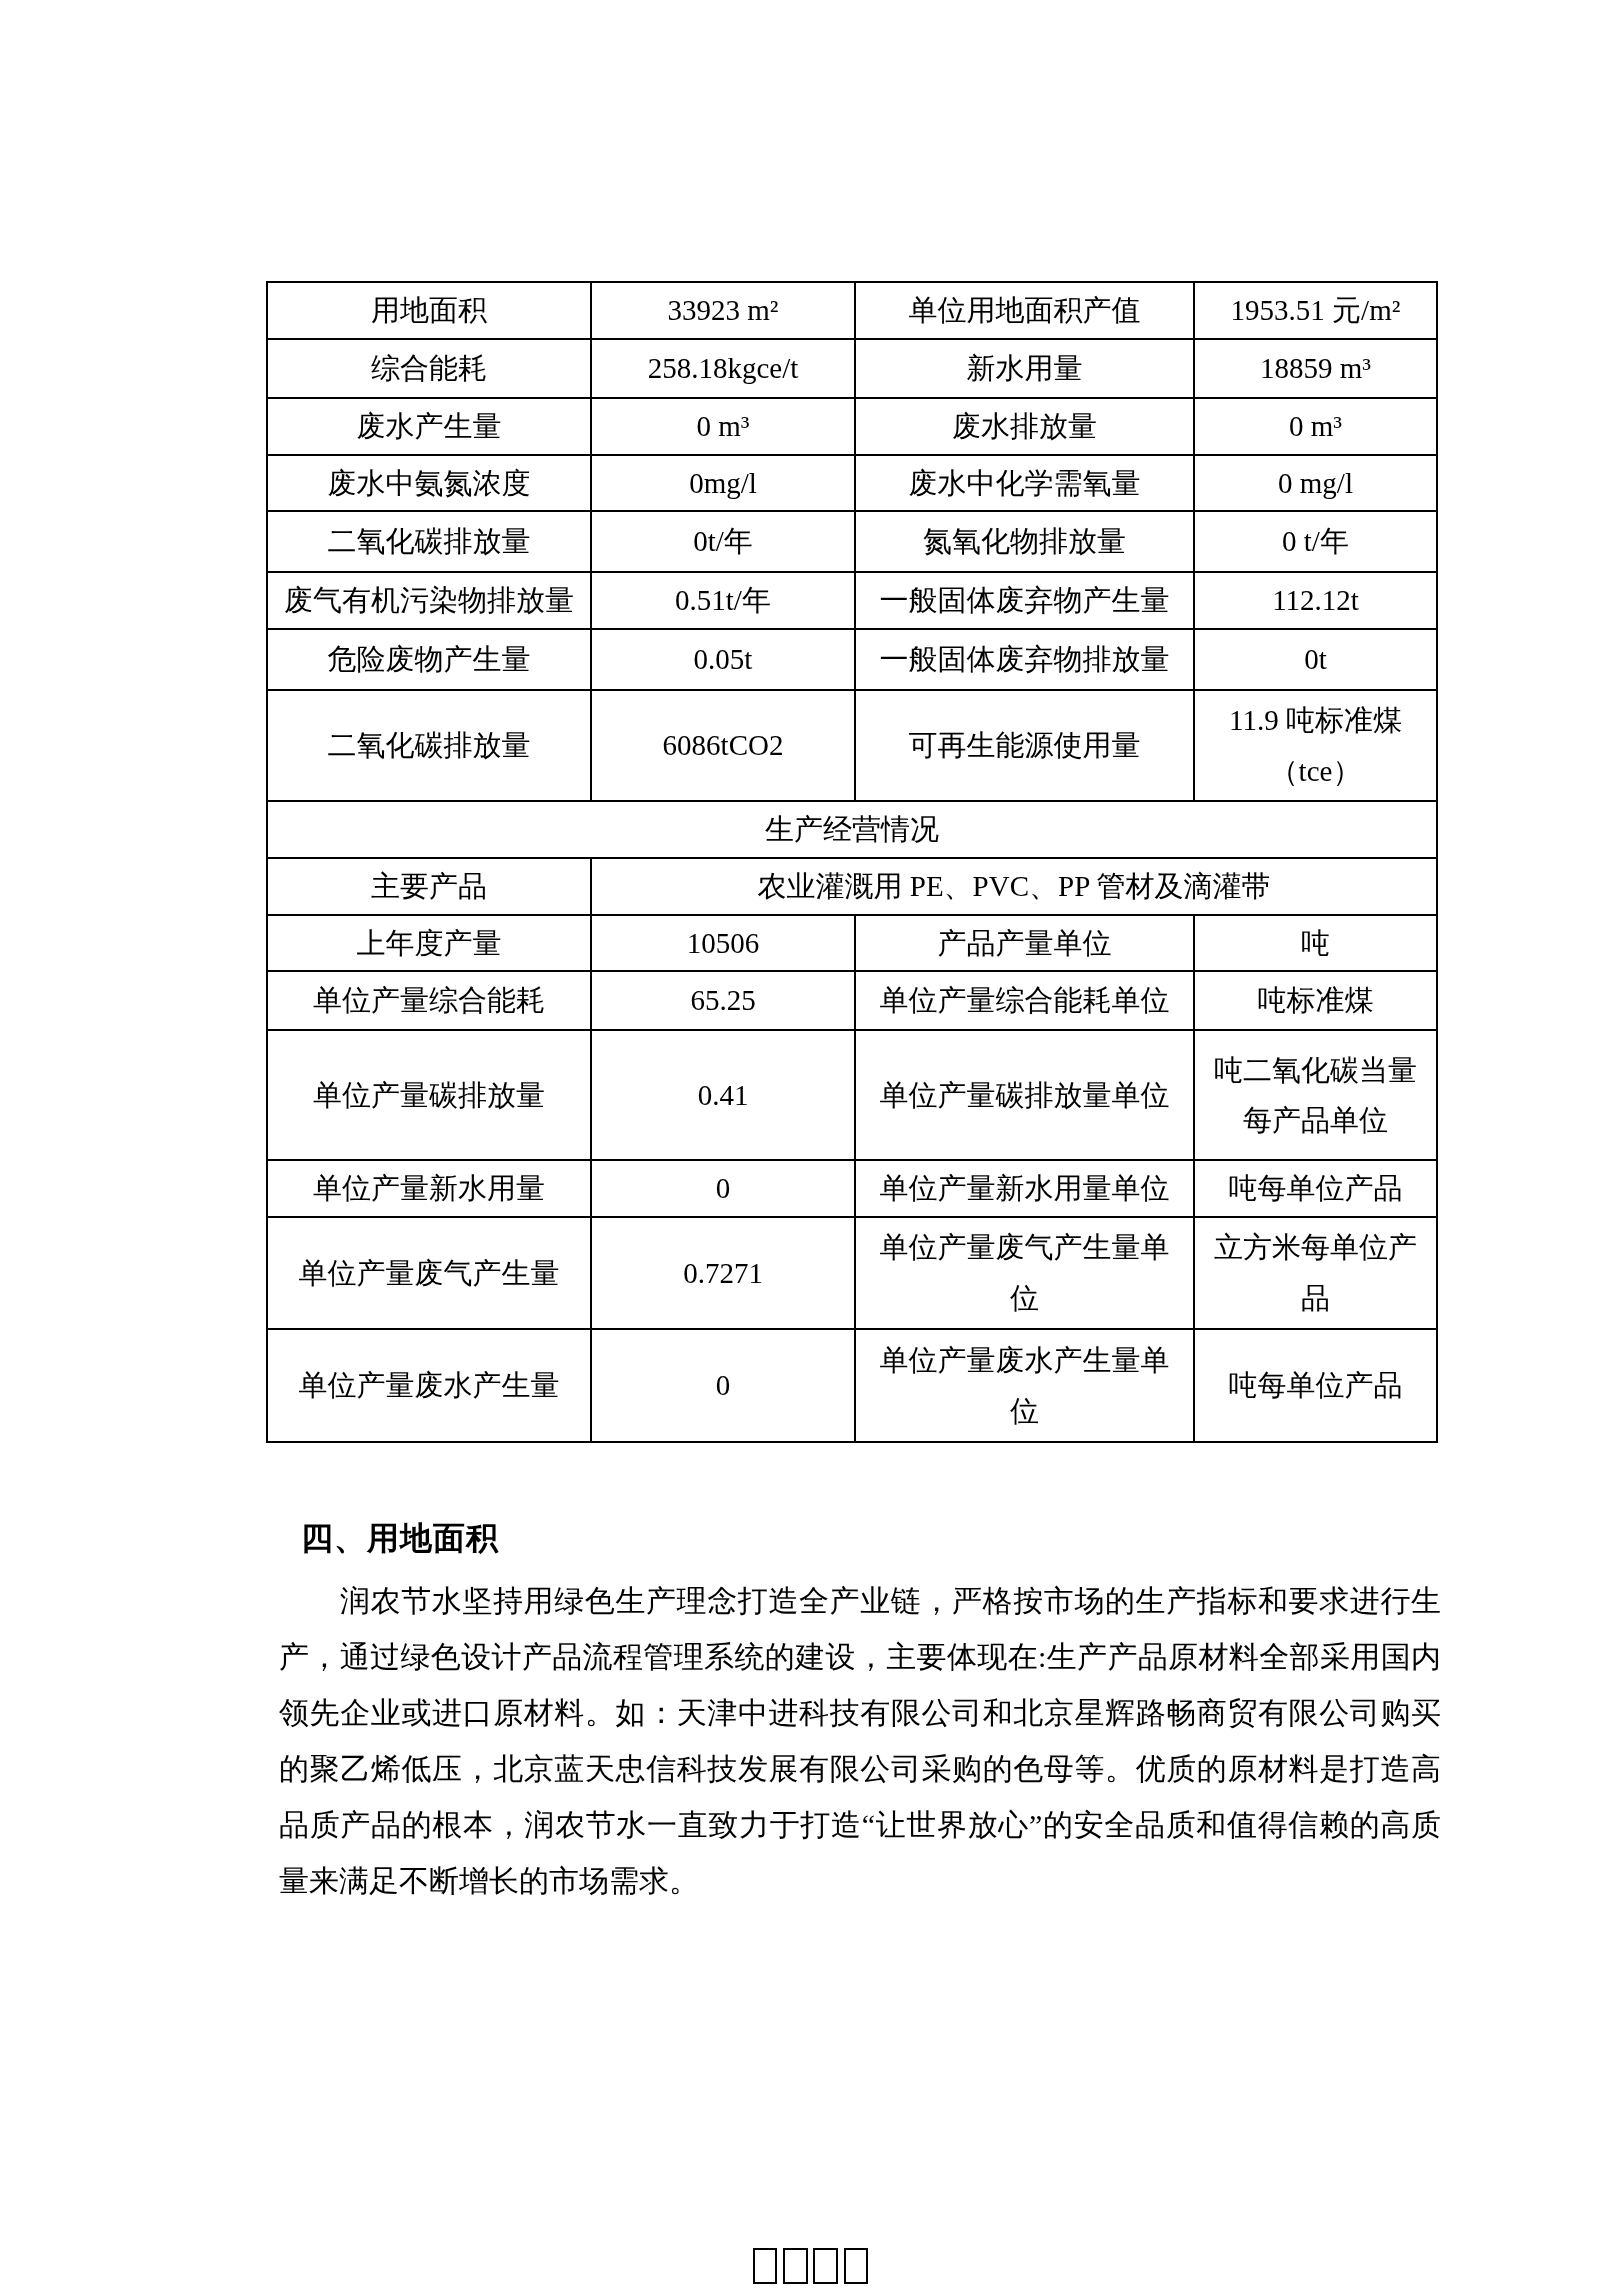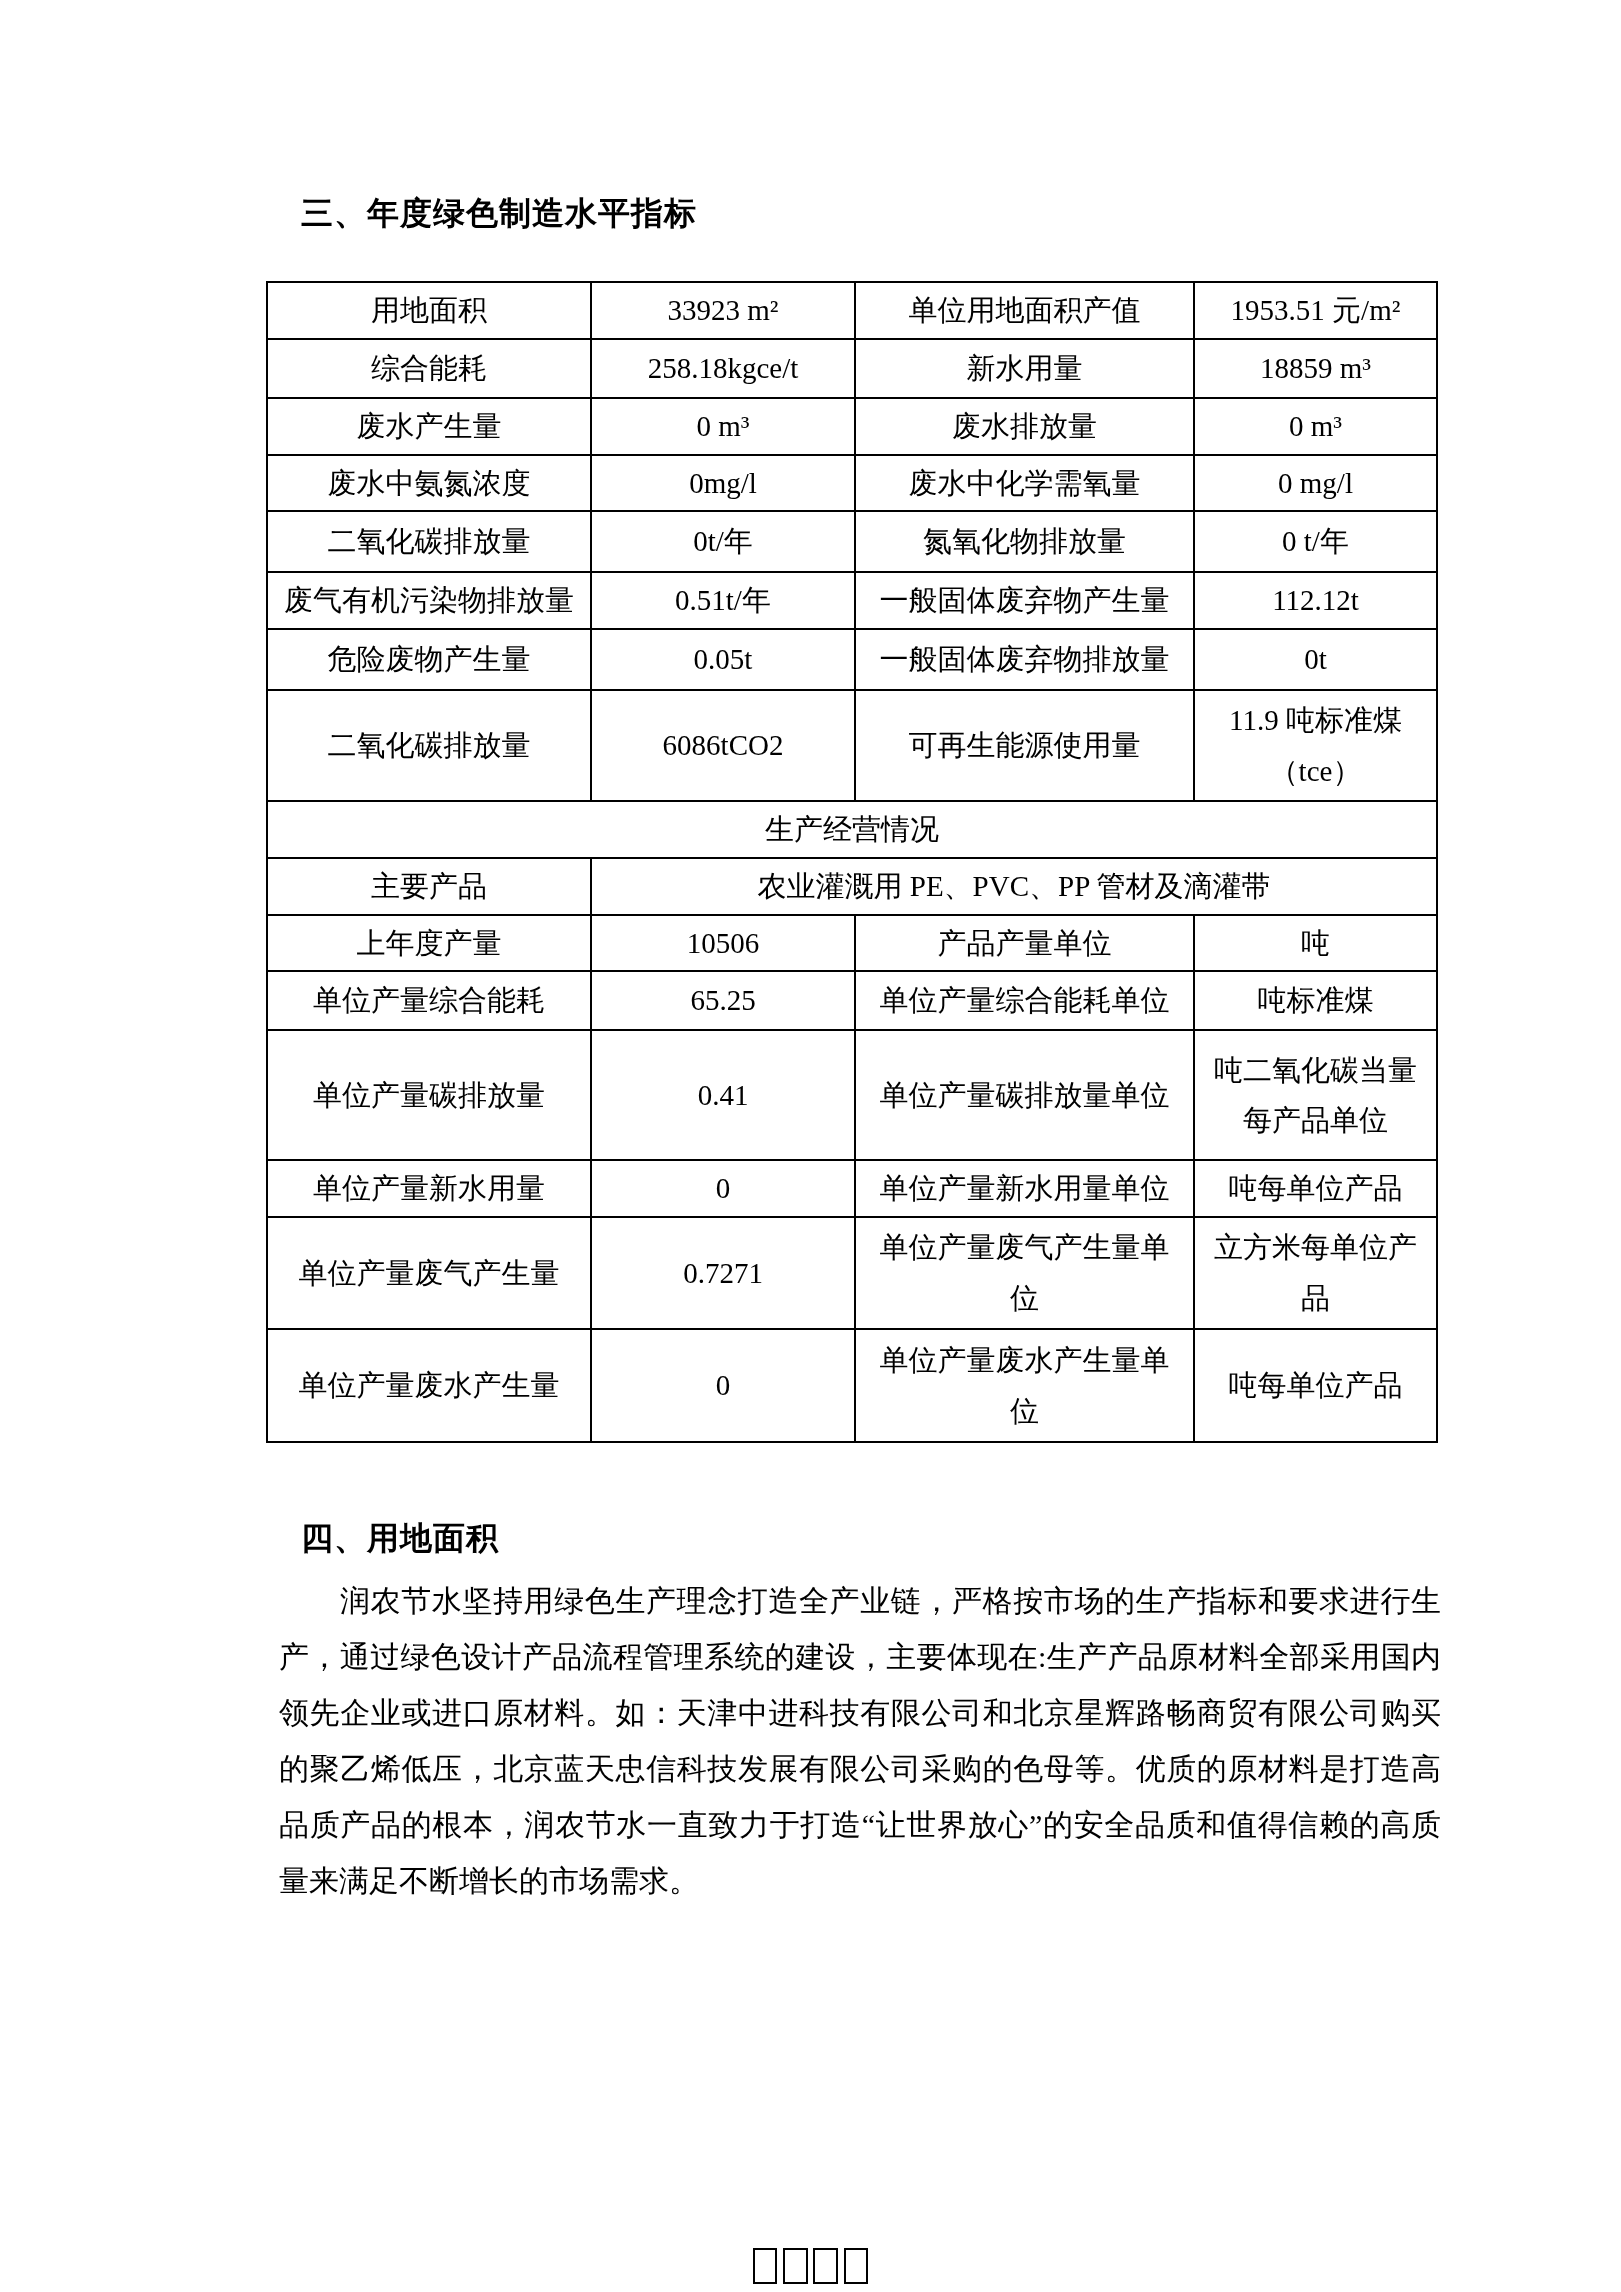--- a/index.html
+++ b/index.html
@@ -54,21 +54,20 @@
     margin:0 2.9px;
     vertical-align:top;
     background:#fff;
   }
 </style>
 </head>
 <body>
 
 <div class="page">
 
-  <div id="title3" class="sec-title">三、年度绿色制造水平指标</div>
 
   <table class="indicators" id="indicator-table">
     <colgroup>
       <col style="width:324px">
       <col style="width:264px">
       <col style="width:339px">
       <col style="width:243px">
     </colgroup>
     <tbody>
         <tr style="height: 54px;">

